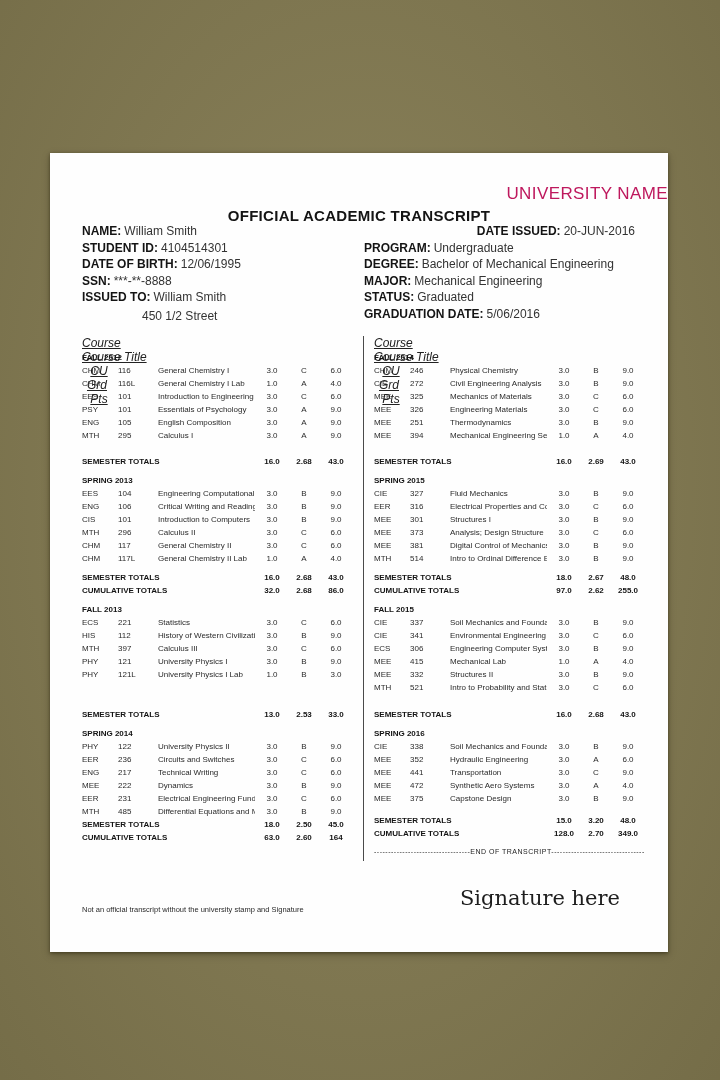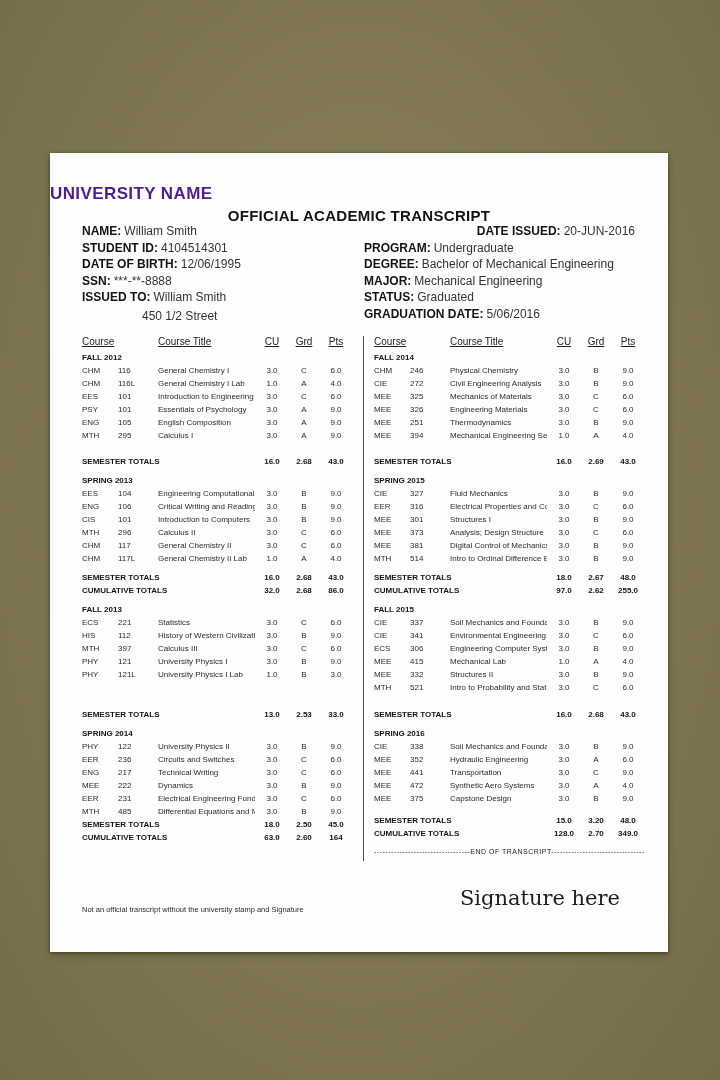--- a/index.html
+++ b/index.html
@@ -8,36 +8,36 @@
     position:relative; width:720px; height:1080px;
     background:#857c52;
     background-image: radial-gradient(ellipse at 50% 45%, rgba(255,255,255,0.06), rgba(0,0,0,0.12));
     overflow:hidden;
   }
   .page {
     position:absolute; left:50px; top:153px; width:618px; height:799px;
     background:#fefefe;
     box-shadow:0 1px 3px rgba(30,25,5,0.5), 0 3px 8px rgba(30,25,5,0.25);
   }
-  .doc-title { margin-top:31px; text-align:left; font-size:17px; font-weight:bold; letter-spacing:0.4px; color:#4c1d95; }
+  .doc-title { margin-top:31px; text-align:right; font-size:17px; font-weight:normal; letter-spacing:0.4px; color:#be185d; }
   .doc-subtitle { margin-top:3px; text-align:center; font-size:15px; font-weight:bold; letter-spacing:0.3px; color:#141414; }
 
   .info-left { position:absolute; left:32px; top:71px; }
   .info-right { position:absolute; left:314px; top:87.5px; }
   .date-issued { position:absolute; right:33px; top:71px; font-size:9px; color:#333; }
   .info-row { height:16.5px; font-size:12px; color:#333; white-space:nowrap; }
   .lbl { font-weight:bold; color:#141414; margin-right:3px; }
   .indent-row { position:absolute; left:92px; top:156px; }
 
   .tables { position:absolute; left:32px; top:183px; width:563px; display:flex; align-items:stretch; }
   .tcol { flex:1; min-width:0; }
   .tcol-left { padding-right:10px; }
   .tcol-right { border-left:1px solid #4a4a4a; padding-left:10px; }
 
-  .thead { display:flex; height:17px; font-size:10px; color:#222; }
+  .thead { display:flex; height:17px; font-size:12px; font-style:italic; color:#222;flex-direction:column; }
   .thead span { text-decoration:underline; }
   .h-course { width:76px; }
   .h-title { flex:1; }
   .h-cu, .h-pts { width:34px; text-align:center; }
   .h-grd { width:30px; text-align:center; }
 
   .section { display:flex; flex-direction:column; margin-bottom:6px; }
   .sections div.section:nth-of-type(1) { min-height:117px; }
   .sections div.section:nth-of-type(2) { min-height:123px; }
   .sections div.section:nth-of-type(3) { min-height:118px; }

